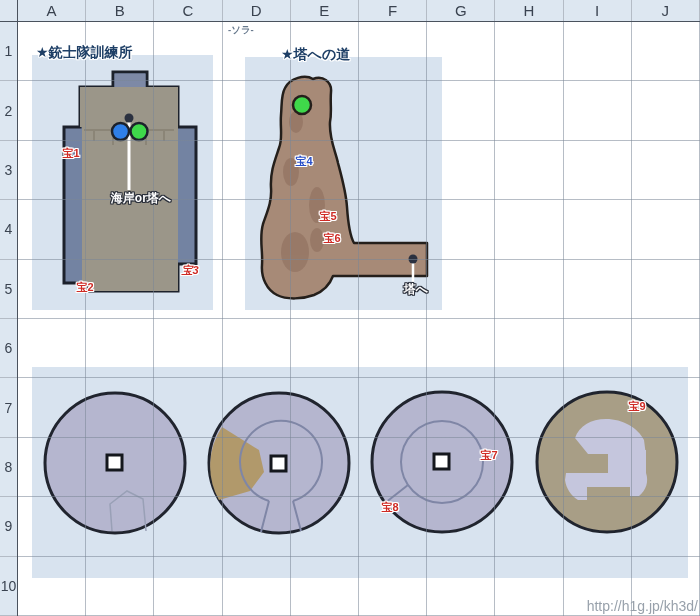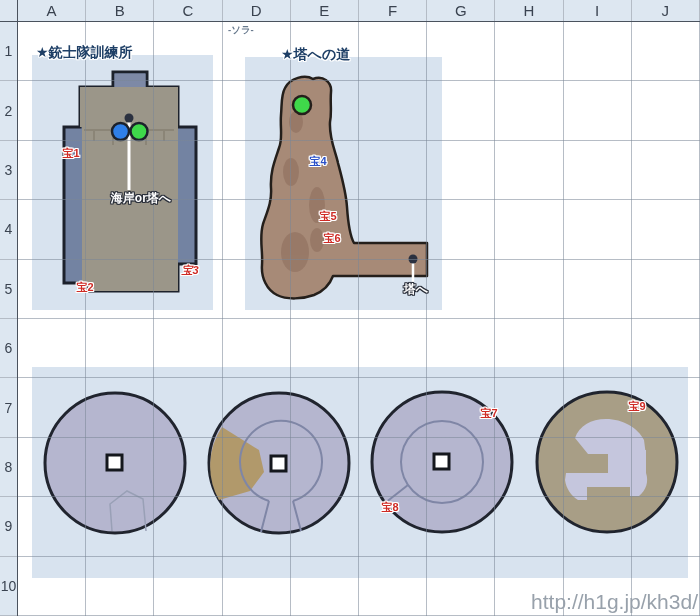--- a/index.html
+++ b/index.html
@@ -33,24 +33,24 @@
       repeating-linear-gradient(to bottom, transparent 0 58.4px, rgba(122,134,150,0.55) 58.4px 59.4px); }
 
   
   .lbl { position:absolute; z-index:4; white-space:nowrap; }
   .center { transform:translate(-50%,-50%); }
   .note { font-size:9.5px; font-weight:bold; color:#66788c; letter-spacing:0; }
   .map-title { font-size:14px; font-weight:bold; color:#1e3f66;
     text-shadow:-1px -1px 0 #fff,1px -1px 0 #fff,-1px 1px 0 #fff,1px 1px 0 #fff,0 -1px 0 #fff,0 1px 0 #fff,-1px 0 0 #fff,1px 0 0 #fff; }
   .treasure { font-size:11px; font-weight:bold; color:#cf2b25;
     text-shadow:-1px -1px 0 #fff,1px -1px 0 #fff,-1px 1px 0 #fff,1px 1px 0 #fff,0 -1px 0 #fff,0 1px 0 #fff,-1px 0 0 #fff,1px 0 0 #fff; }
-  .treasure.blue { color:#2a50c8;margin-left:14px; }
+  .treasure.blue { color:#2a50c8; }
   .exit { font-size:12px; font-weight:bold; color:#fff;
     text-shadow:-1px -1px 0 #2a2f3a,1px -1px 0 #2a2f3a,-1px 1px 0 #2a2f3a,1px 1px 0 #2a2f3a,0 -1px 0 #2a2f3a,0 1px 0 #2a2f3a,-1px 0 0 #2a2f3a,1px 0 0 #2a2f3a; }
-  .url { position:absolute; right:2px; bottom:2px; z-index:5; font-size:21px; color:#98a1ab; }
+  .url { position:absolute; right:2px; bottom:2px; z-index:5; font-size:14px; color:#98a1ab; }
 </style>
 </head>
 <body>
 
 <div class="screen">
 
   <div class="panel" id="panel-training"></div>
   <div class="panel" id="panel-road"></div>
   <div class="panel" id="panel-tower"></div>
 
@@ -152,21 +152,21 @@
   <div class="lbl note" style="left:228px; top:24px;">-ソラ-</div>
   <div class="lbl map-title" style="left:36px; top:44px;">★銃士隊訓練所</div>
   <div class="lbl map-title" style="left:247px; top:46px;margin-left:34px;">★塔への道</div>
 
   <div class="lbl treasure center" style="left:64px; top:153px;margin-left:7px;">宝1</div>
   <div class="lbl treasure center" style="left:85px; top:287px;">宝2</div>
   <div class="lbl treasure center" style="left:190px; top:270px;font-style:italic;">宝3</div>
   <div class="lbl treasure blue center" style="left:304px; top:161px;">宝4</div>
   <div class="lbl treasure center" style="left:328px; top:216px;">宝5</div>
   <div class="lbl treasure center" style="left:332px; top:238px;">宝6</div>
-  <div class="lbl treasure center" style="left:489px; top:413px;">宝7</div>
+  <div class="lbl treasure center" style="left:489px; top:455px;">宝7</div>
   <div class="lbl treasure center" style="left:390px; top:507px;">宝8</div>
   <div class="lbl treasure center" style="left:637px; top:406px;">宝9</div>
 
   <div class="lbl exit center" style="left:133px; top:198px;padding-left:16px;">海岸or塔へ</div>
   <div class="lbl exit center" style="left:416px; top:289px;">塔へ</div>
 
   <div class="url">http://h1g.jp/kh3d/</div>
 </div>
 
 </body></html>

